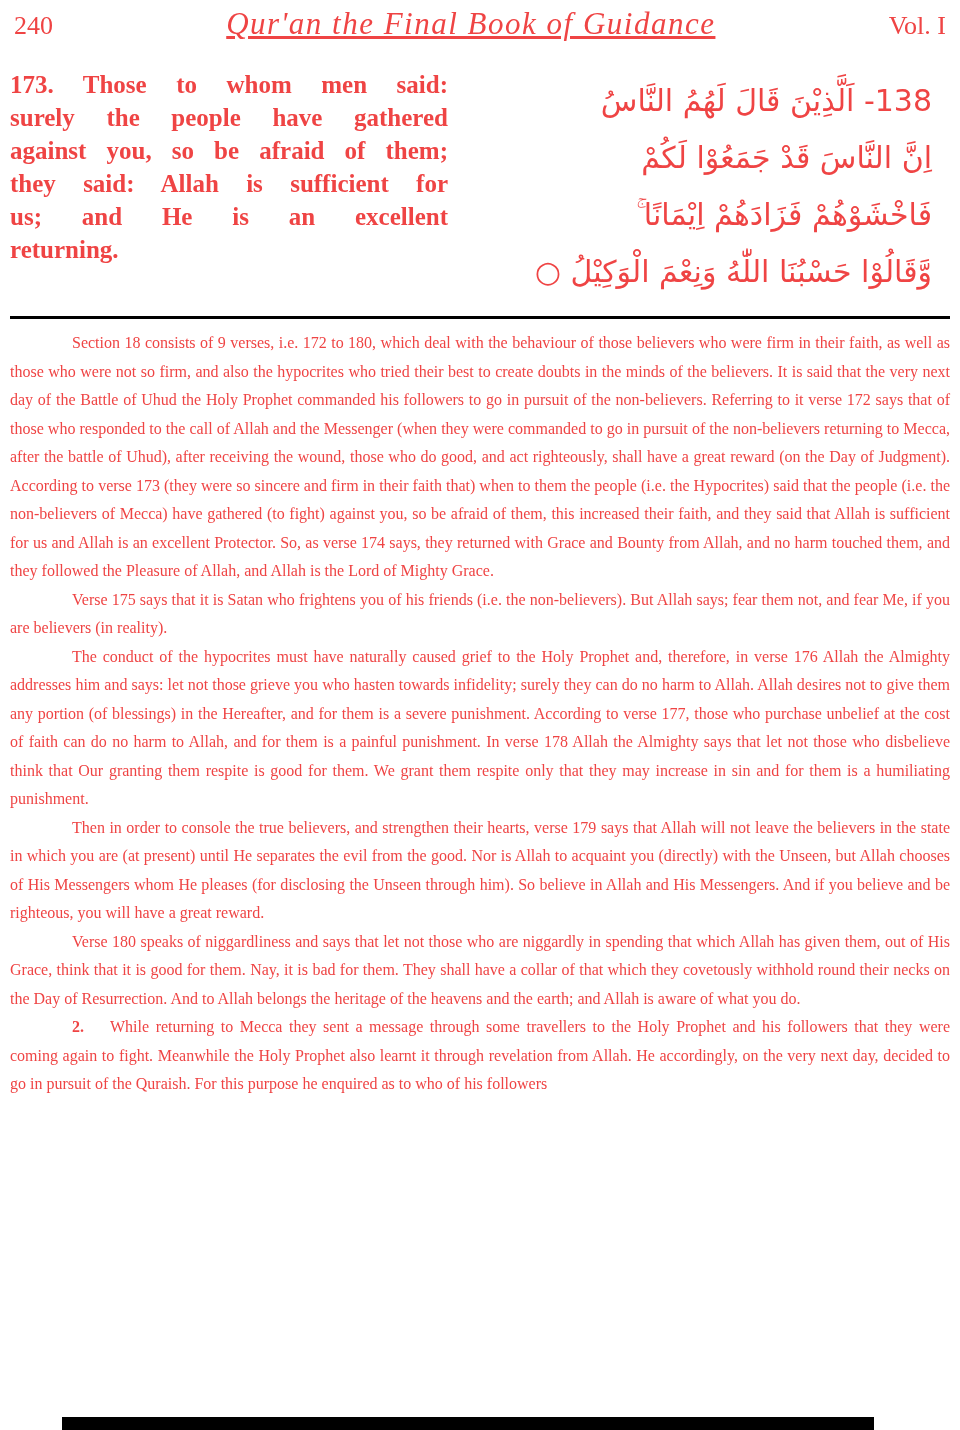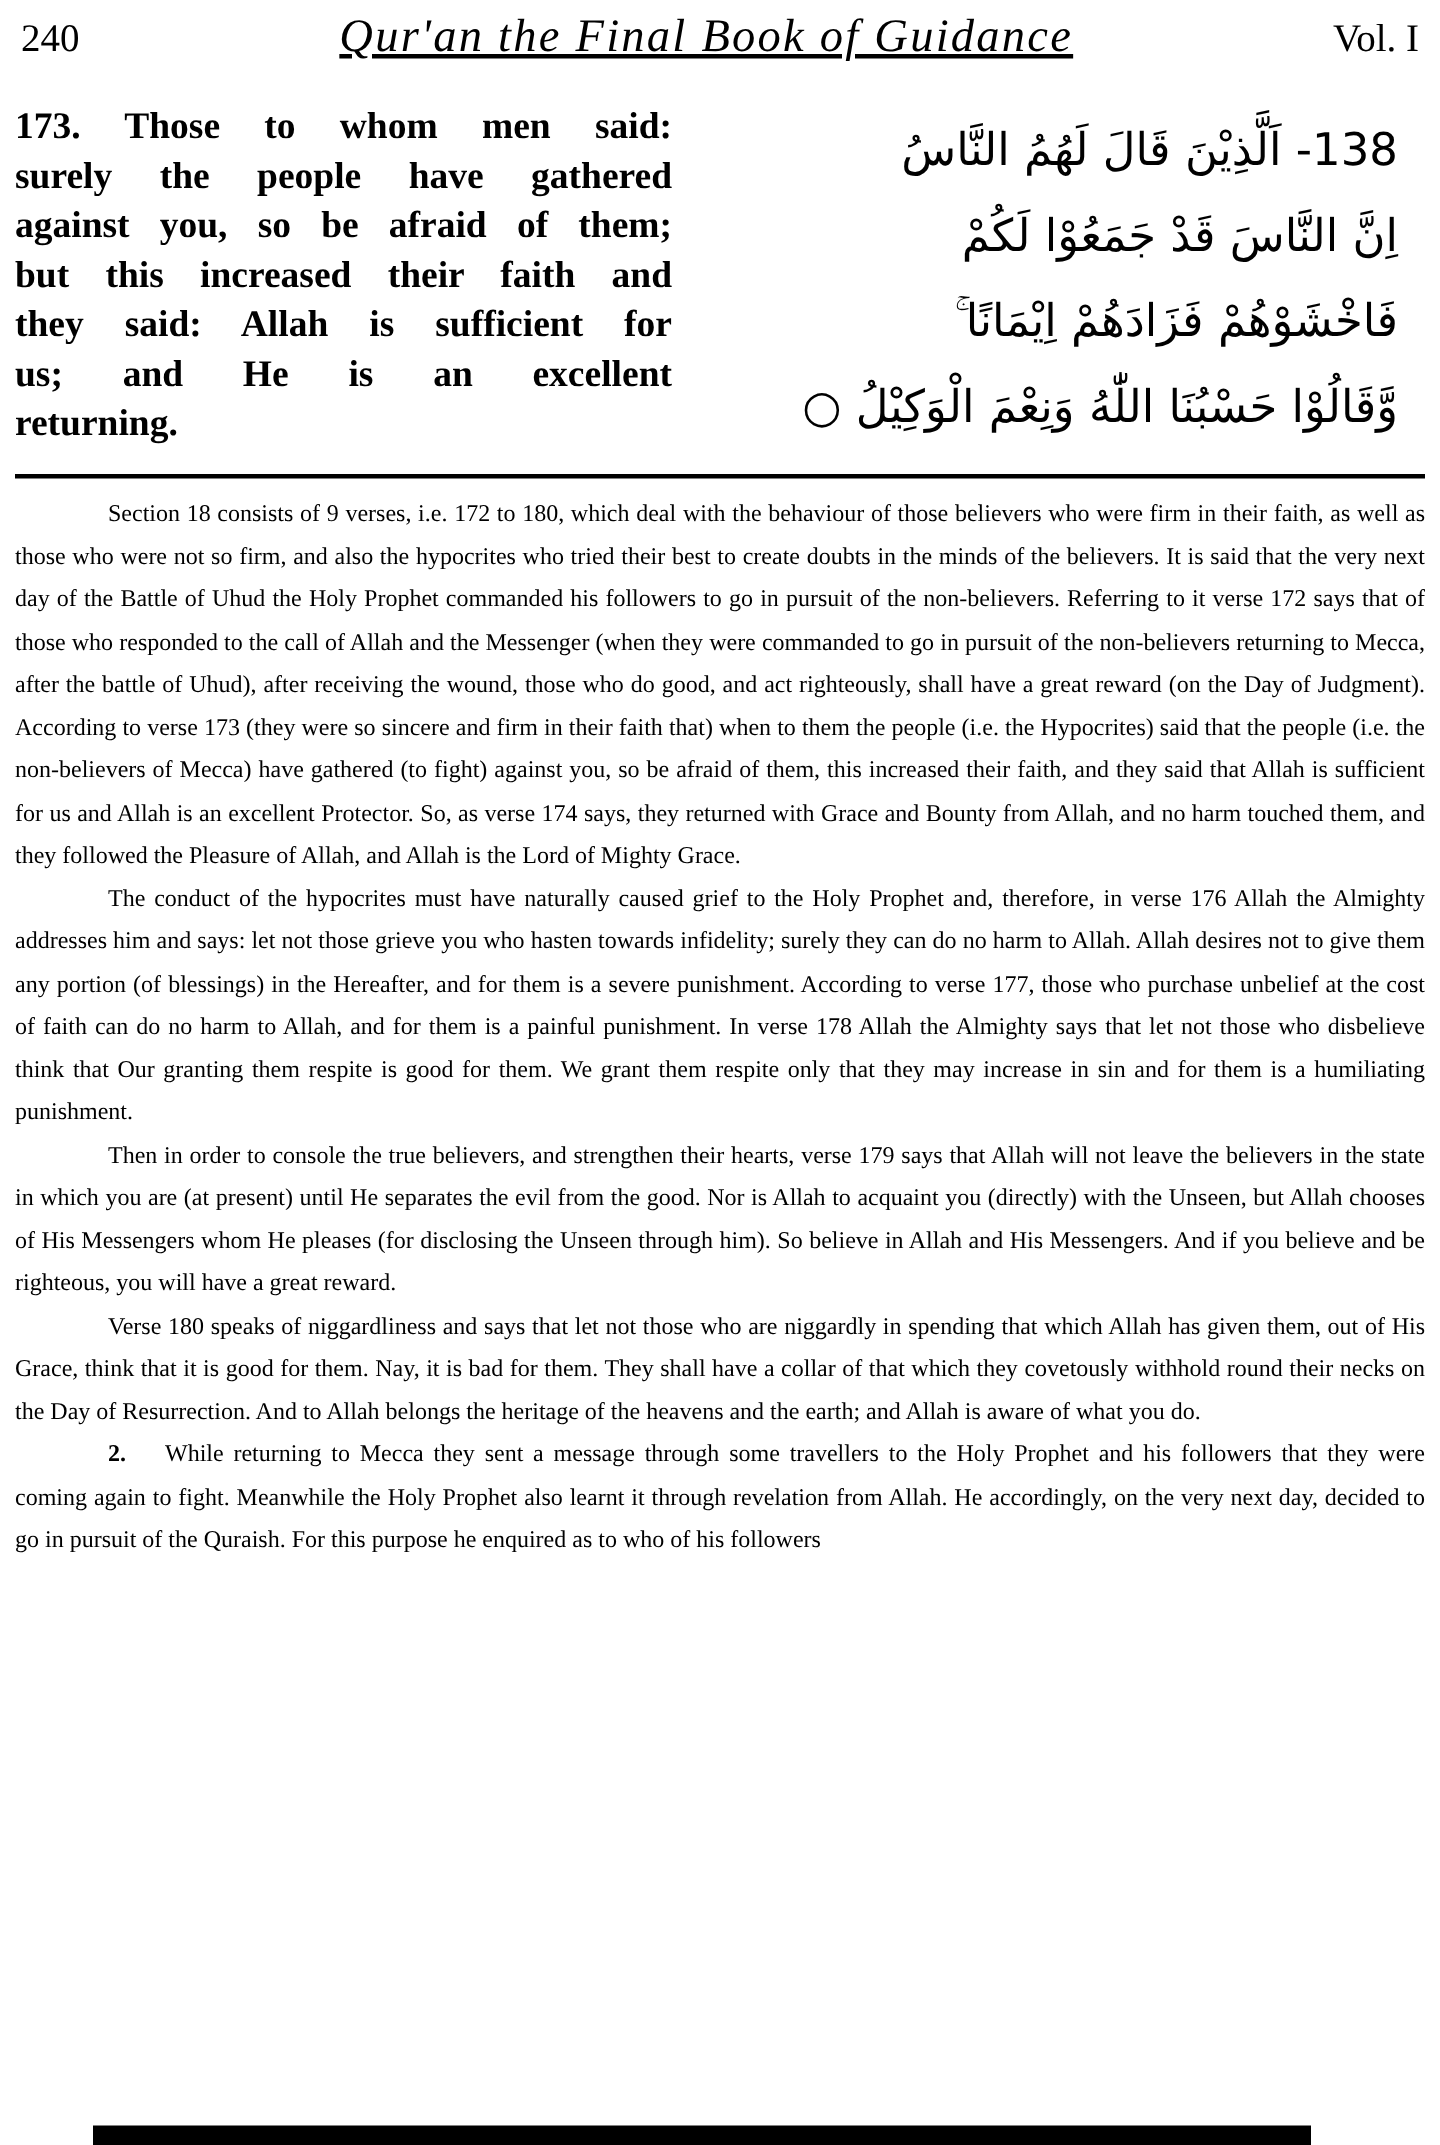--- a/index.html
+++ b/index.html
@@ -5,21 +5,21 @@
   html, body {
     margin: 0;
     padding: 0;
     background: #ffffff;
   }
   .page {
     position: relative;
     width: 960px;
     height: 1430px;
     background: #ffffff;
-    color: #000000;
+    color: #ef4444;
     font-family: "Liberation Serif", serif;
     overflow: hidden;
     box-sizing: border-box;
     padding: 6px 10px 0 10px;
   }
   .page-header {
     display: flex;
     align-items: baseline;
     justify-content: space-between;
     padding: 0 4px;
@@ -104,37 +104,37 @@
     <span class="page-number">240</span>
     <span class="page-title">Qur'an the Final Book of Guidance</span>
     <span class="volume">Vol. I</span>
   </header>
 
   <section class="verse-block">
     <div class="translation">
       <div class="t-line">173.  Those to whom men said:</div>
       <div class="t-line">surely the people have gathered</div>
       <div class="t-line">against you, so be afraid of them;</div>
-      <div class="t-line">but this increased their faith and</div>
       <div class="t-line">they said: Allah is sufficient for</div>
       <div class="t-line">us; and He is an excellent</div>
       <div class="t-line last">returning.</div>
     </div>
     <div class="arabic">
       <div class="arabic-line">138- اَلَّذِيْنَ قَالَ لَهُمُ النَّاسُ</div>
       <div class="arabic-line">اِنَّ النَّاسَ قَدْ جَمَعُوْا لَكُمْ</div>
       <div class="arabic-line">فَاخْشَوْهُمْ فَزَادَهُمْ اِيْمَانًا ۚ</div>
       <div class="arabic-line">وَّقَالُوْا حَسْبُنَا اللّٰهُ وَنِعْمَ الْوَكِيْلُ ○</div>
     </div>
   </section>
 
   <hr class="divider">
 
   <main class="commentary">
     <p>Section 18 consists of 9 verses, i.e. 172 to 180, which deal with the behaviour of those believers who were firm in their faith, as well as those who were not so firm, and also the hypocrites who tried their best to create doubts in the minds of the believers. It is said that the very next day of the Battle of Uhud the Holy Prophet commanded his followers to go in pursuit of the non-believers. Referring to it verse 172 says that of those who responded to the call of Allah and the Messenger (when they were commanded to go in pursuit of the non-believers returning to Mecca, after the battle of Uhud), after receiving the wound, those who do good, and act righteously, shall have a great reward (on the Day of Judgment). According to verse 173 (they were so sincere and firm in their faith that) when to them the people (i.e. the Hypocrites) said that the people (i.e. the non-believers of Mecca) have gathered (to fight) against you, so be afraid of them, this increased their faith, and they said that Allah is sufficient for us and Allah is an excellent Protector. So, as verse 174 says, they returned with Grace and Bounty from Allah, and no harm touched them, and they followed the Pleasure of Allah, and Allah is the Lord of Mighty Grace.</p>
+    <p>Verse 175 says that it is Satan who frightens you of his friends (i.e. the non-believers). But Allah says; fear them not, and fear Me, if you are believers (in reality).</p>
     <p>The conduct of the hypocrites must have naturally caused grief to the Holy Prophet and, therefore, in verse 176 Allah the Almighty addresses him and says: let not those grieve you who hasten towards infidelity; surely they can do no harm to Allah. Allah desires not to give them any portion (of blessings) in the Hereafter, and for them is a severe punishment. According to verse 177, those who purchase unbelief at the cost of faith can do no harm to Allah, and for them is a painful punishment. In verse 178 Allah the Almighty says that let not those who disbelieve think that Our granting them respite is good for them. We grant them respite only that they may increase in sin and for them is a humiliating punishment.</p>
     <p>Then in order to console the true believers, and strengthen their hearts, verse 179 says that Allah will not leave the believers in the state in which you are (at present) until He separates the evil from the good. Nor is Allah to acquaint you (directly) with the Unseen, but Allah chooses of His Messengers whom He pleases (for disclosing the Unseen through him). So believe in Allah and His Messengers. And if you believe and be righteous, you will have a great reward.</p>
     <p>Verse 180 speaks of niggardliness and says that let not those who are niggardly in spending that which Allah has given them, out of His Grace, think that it is good for them. Nay, it is bad for them. They shall have a collar of that which they covetously withhold round their necks on the Day of Resurrection. And to Allah belongs the heritage of the heavens and the earth; and Allah is aware of what you do.</p>
     <p><span class="note-number">2.</span><span>While returning to Mecca they sent a message through some travellers to the Holy Prophet and his followers that they were coming again to fight. Meanwhile the Holy Prophet also learnt it through revelation from Allah. He accordingly, on the very next day, decided to go in pursuit of the Quraish. For this purpose he enquired as to who of his followers</span></p>
   </main>
 
   <div class="scan-bar"></div>
 
 </div>
 

